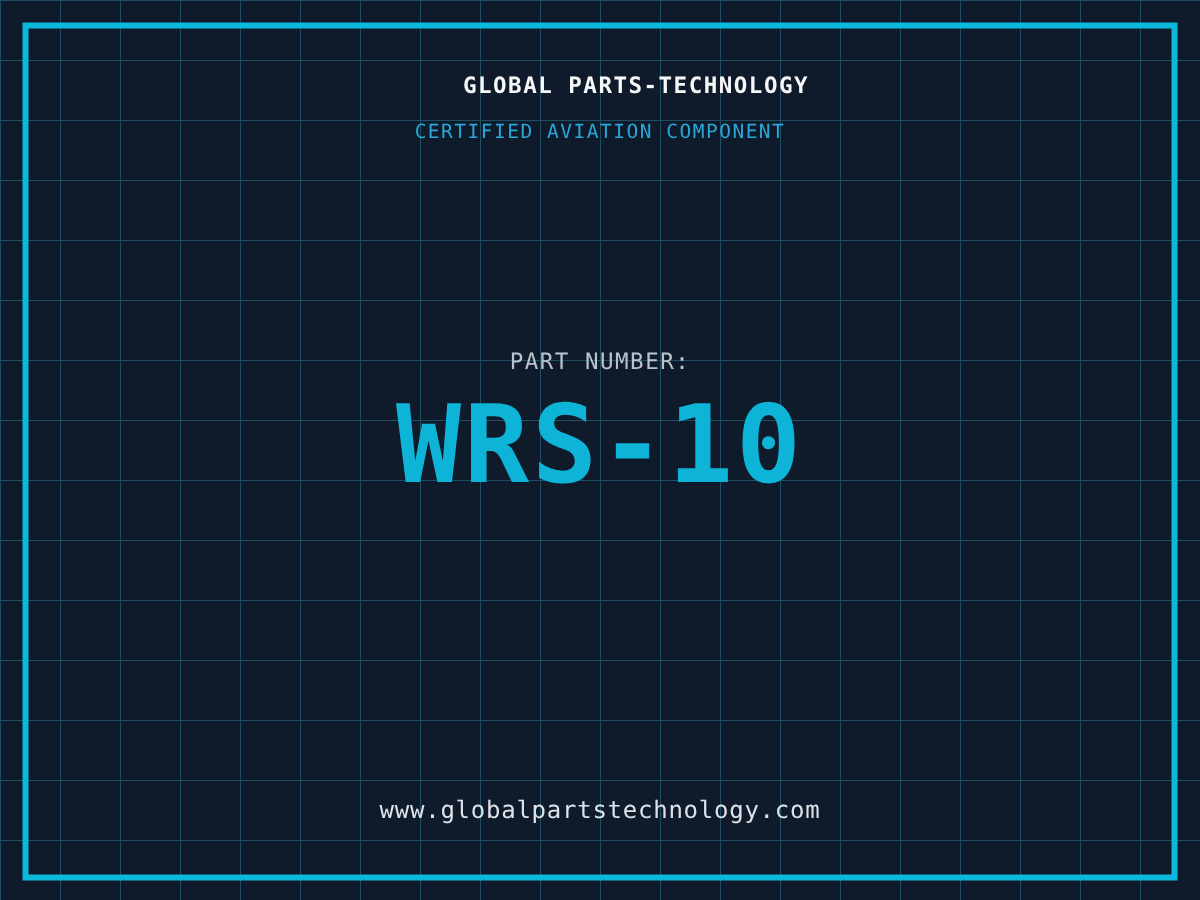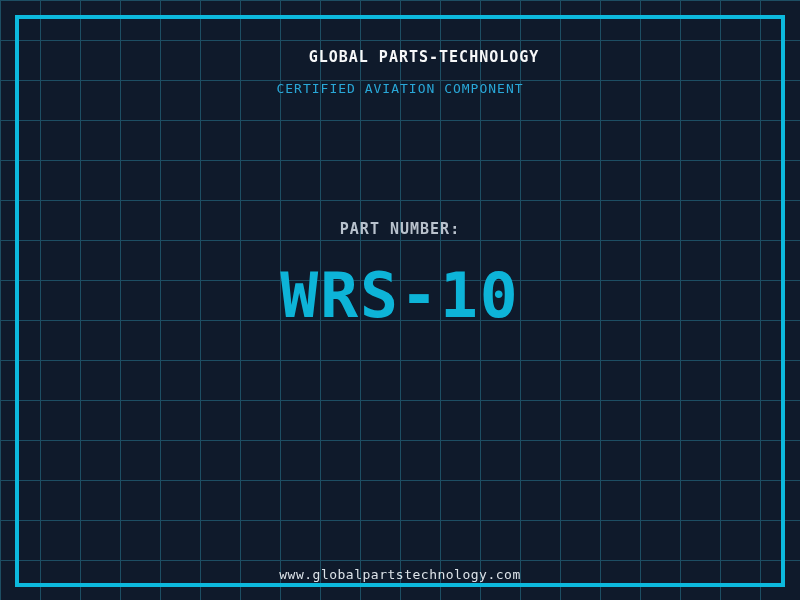--- a/index.html
+++ b/index.html
@@ -33,34 +33,33 @@
     font-size:15px;font-weight:bold;letter-spacing:1px;
     color:var(--title_white);
     margin-left:48px;
   }
   .tagline{
     top:81px;
     font-size:13px;letter-spacing:1px;
     color:var(--tagline_cyan);
   }
   .part-label{
-    top:220px;
-    font-size:15px;font-weight:bold;letter-spacing:1px;
+    top:232px;
+    font-size:15px;font-weight:normal;letter-spacing:1px;
     color:var(--label_gray);
   }
   .part-number{
     top:258px;
-    font-size:63px;line-height:76px;font-weight:bold;letter-spacing:2px;
+    font-size:72px;line-height:76px;font-weight:bold;letter-spacing:2px;
     color:var(--accent_cyan);
   }
   .website{
     top:530px;
-    font-size:13px;letter-spacing:0.5px;
+    font-size:16px;letter-spacing:0.5px;
     color:var(--url_white);
-    margin-top:37px;
   }
 </style>
 </head>
 <body>
 
 <div class="frame"></div>
 
 <div class="line company">GLOBAL PARTS-TECHNOLOGY</div>
 
 <div class="line tagline">CERTIFIED AVIATION COMPONENT</div>

